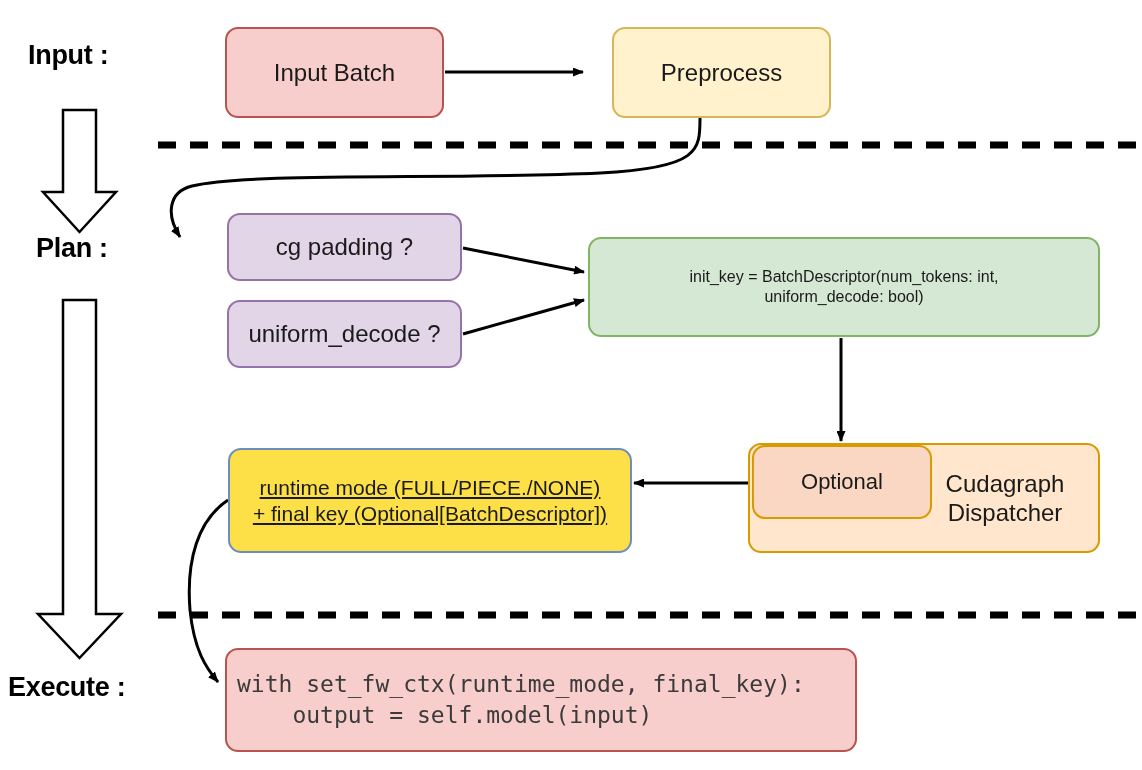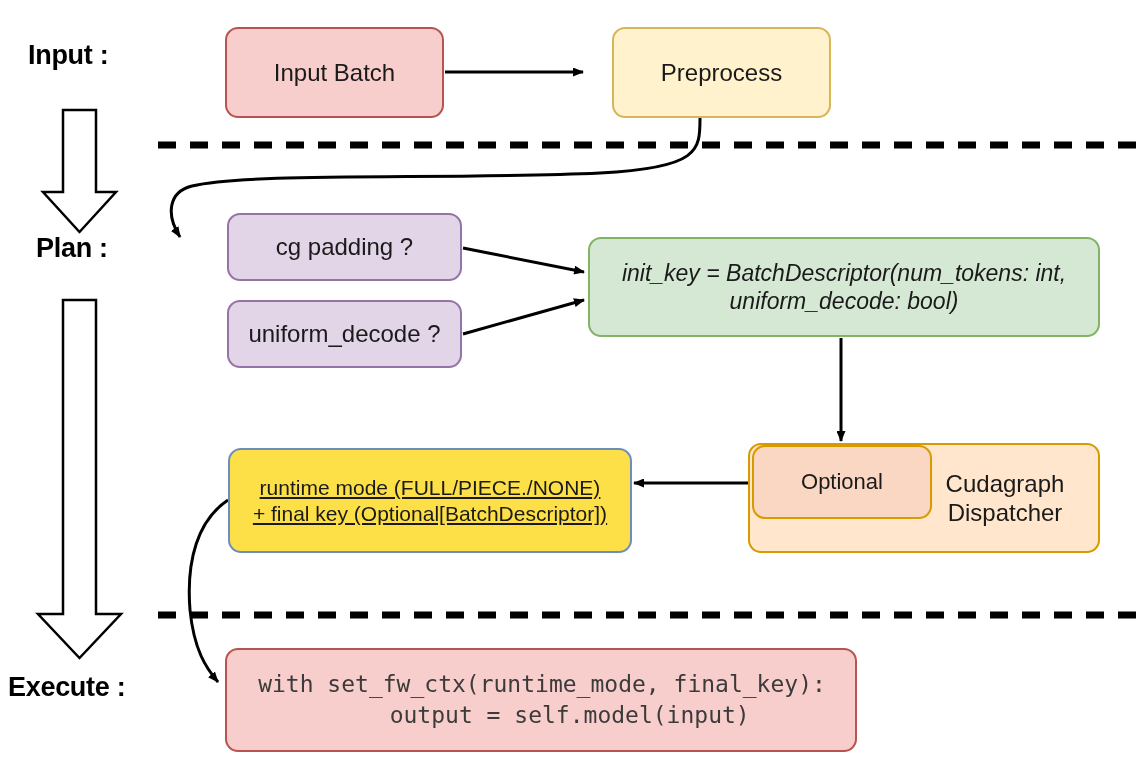--- a/index.html
+++ b/index.html
@@ -64,23 +64,23 @@
     border-color: #b85450;
     font-family: "DejaVu Sans Mono", "Liberation Mono", monospace;
     font-size: 23px;
     color: #3b3b3b;
     justify-content: flex-start;
     text-align: left;
     line-height: 1.35;
     padding-left: 10px;
     white-space: pre;
   }
-  .node-code .node-text { text-align: center; }
+  .node-code .node-text { text-align: left; }
   .small-text { font-size: 21px; }
-  .med-text   { font-size: 23px; font-style: italic; }
+  .med-text   { font-size: 16px; }
 </style>
 </head>
 <body>
 
 <div id="canvas">
 
   <svg class="layer" viewBox="0 0 1142 770">
     <defs>
       <marker id="arrowhead" markerWidth="11" markerHeight="9" refX="10" refY="4.5" orient="auto" markerUnits="userSpaceOnUse">
         <path d="M0,0 L11,4.5 L0,9 z" fill="#000000"></path>

